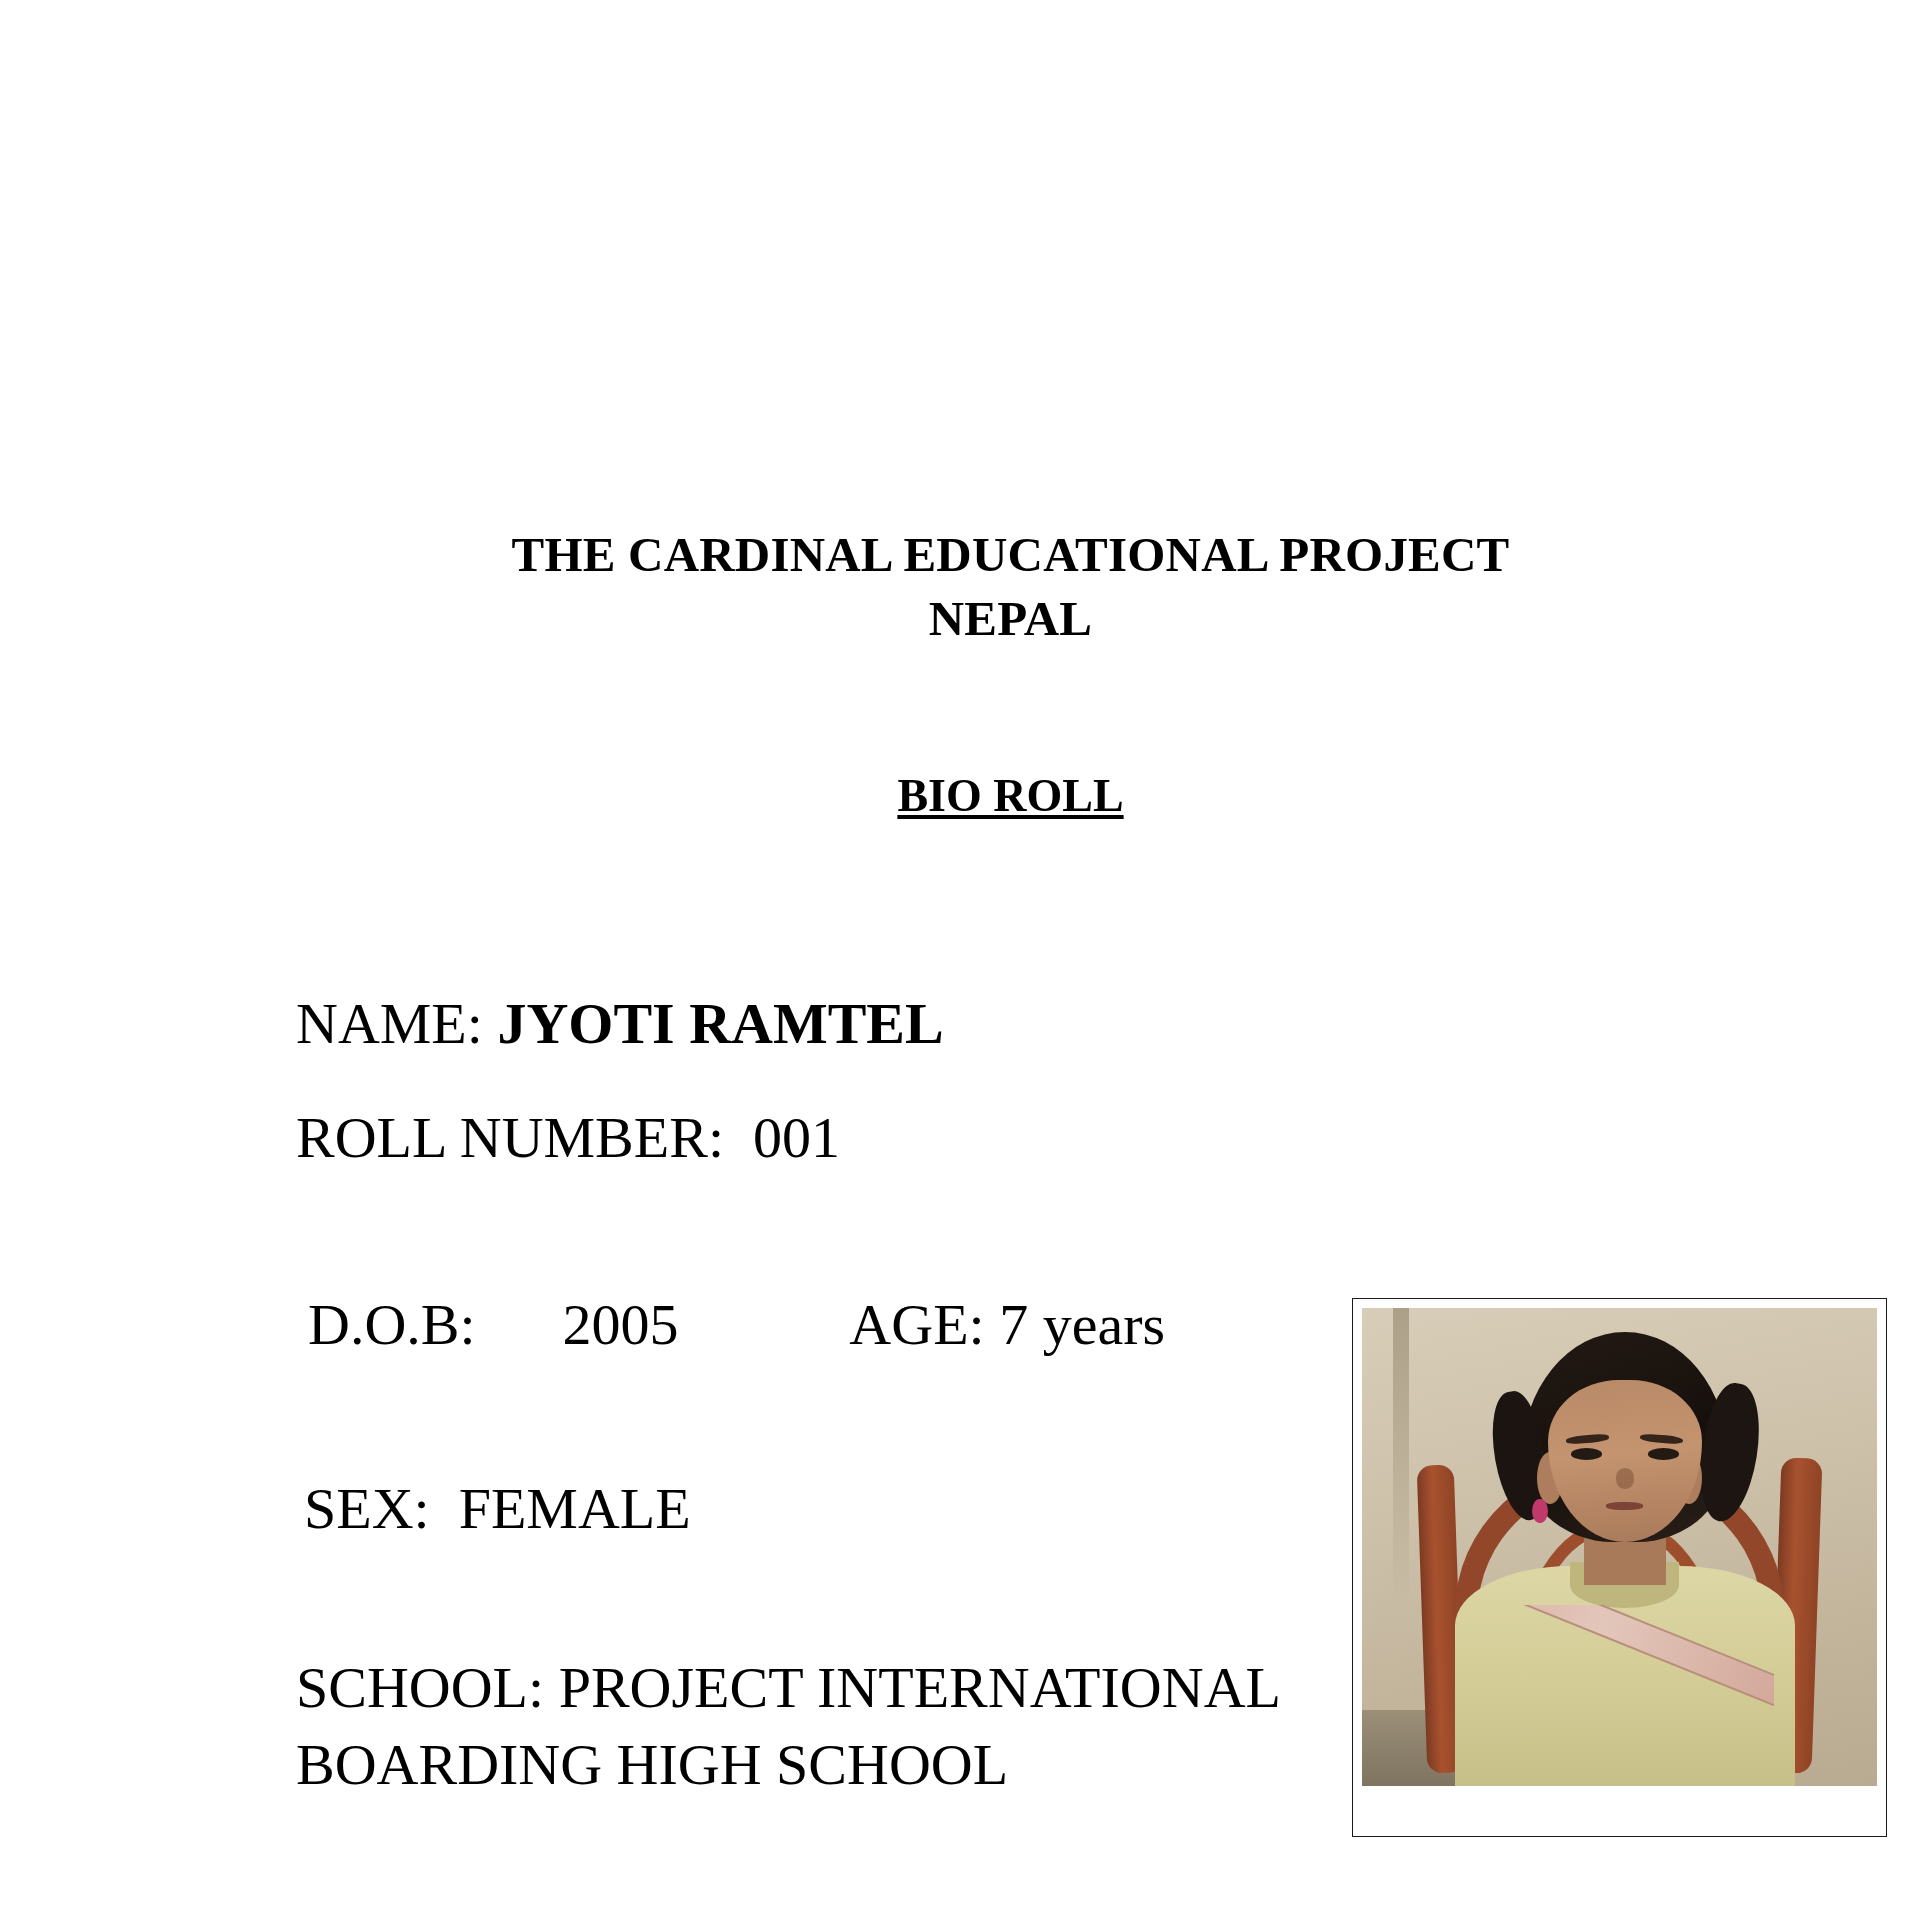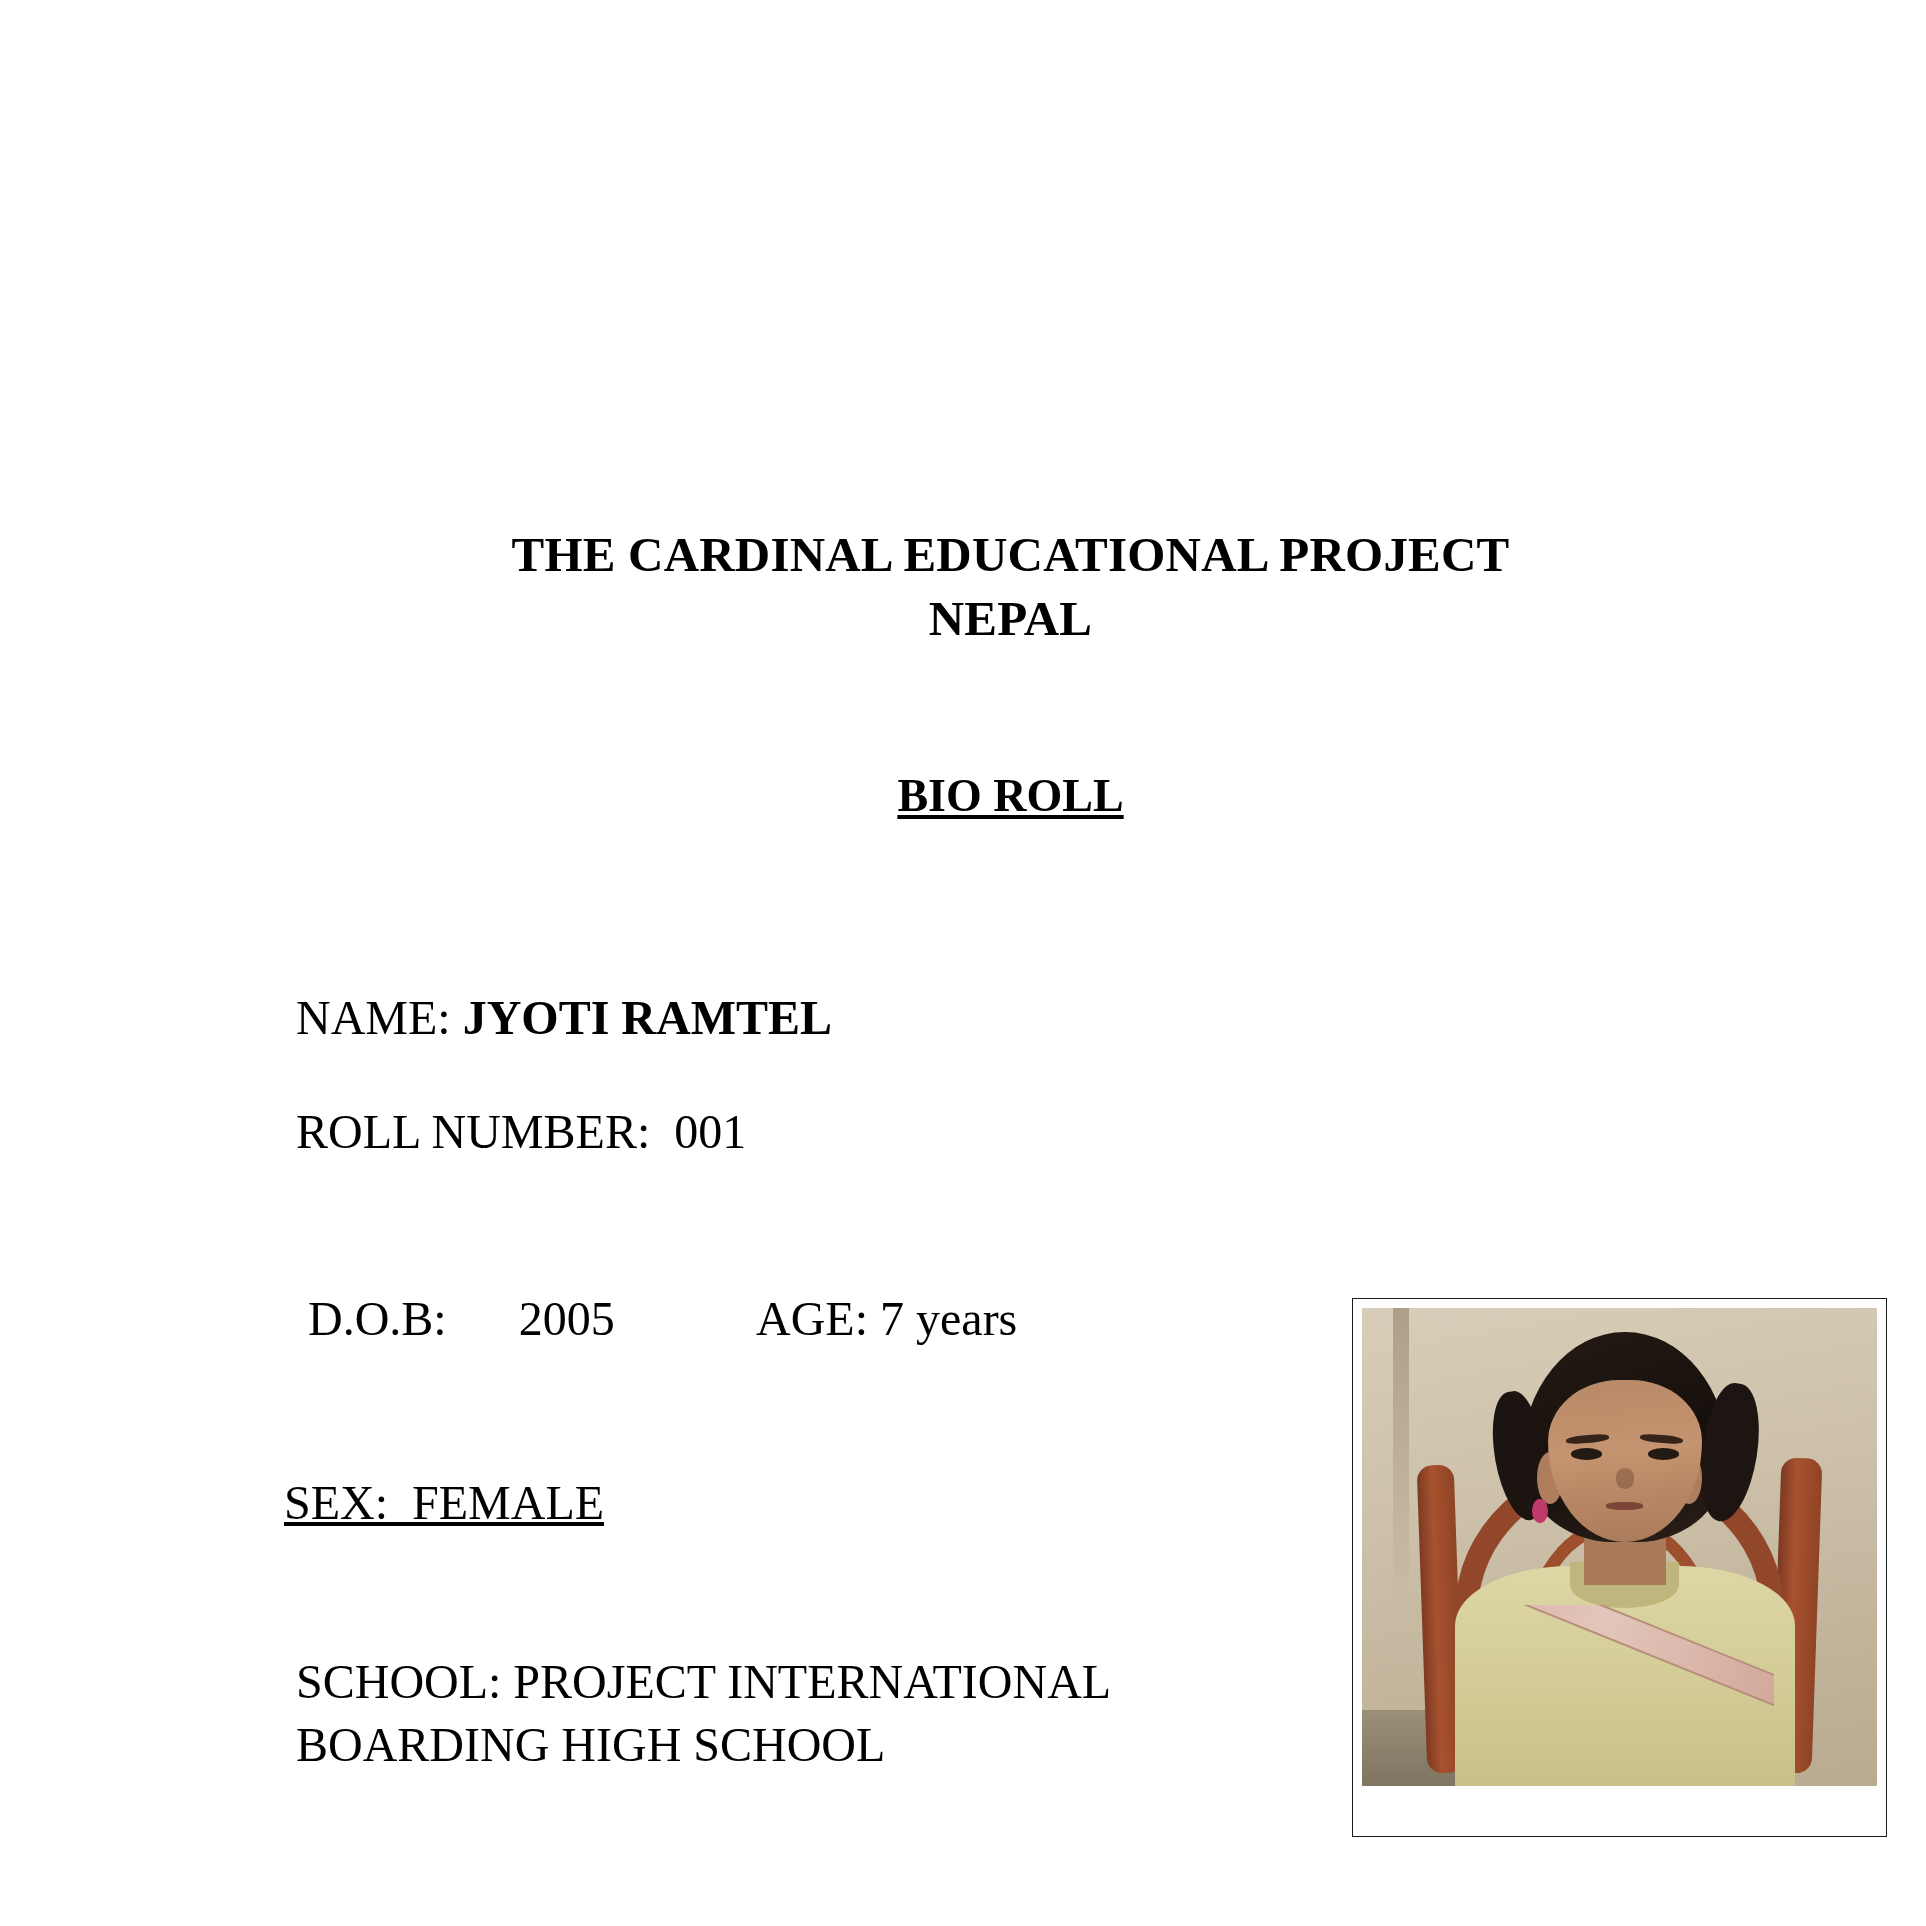--- a/index.html
+++ b/index.html
@@ -45,32 +45,32 @@
     font-size: 46px;
   }
   .doc-title span {
     text-decoration: underline;
     text-underline-offset: 3.9px;
   }
 
   
   .field {
     position: absolute;
-    font-size: 48px;
+    font-size: 58px;
     line-height: 1.32;
     white-space: pre;
   }
   .field .bold {
     font-weight: bold;
   }
 
   .f-name    { left: 296px; top: 986px; }
   .f-roll    { left: 296px; top: 1100px; }
   .f-dob     { left: 308px; top: 1287px; }
-  .f-sex     { left: 284px; top: 1471px; text-decoration: underline; }
+  .f-sex     { left: 304px; top: 1471px; }
   .f-school  { left: 296px; top: 1650px; width: 1040px; white-space: normal; }
 
   
   .photo-frame {
     position: absolute;
     left: 1352px;
     top: 1298px;
     width: 535px;
     height: 539px;
     background: #ffffff;

